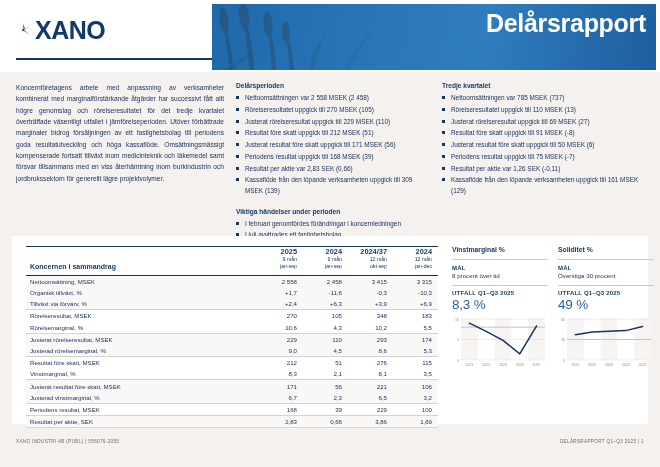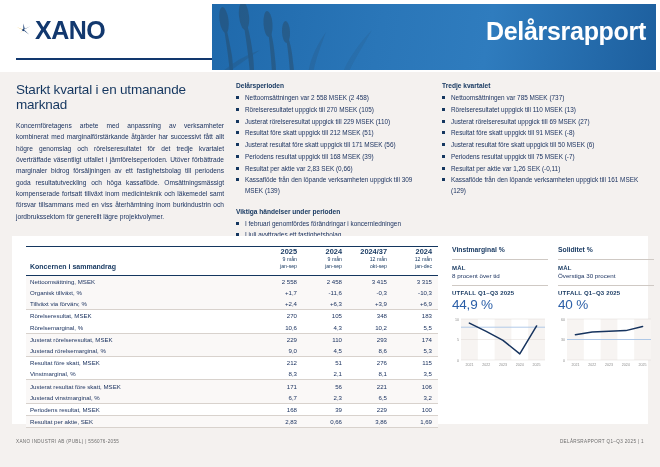--- a/index.html
+++ b/index.html
@@ -14,21 +14,21 @@
 
   
   .header{position:relative;height:72px;width:660px;background:#ffffff;}
   .logo-wrap{position:absolute;left:16px;top:18px;display:flex;align-items:center;gap:4px;}
   .logo-star{position:relative;width:15px;height:15px;flex:0 0 auto;}
   .logo-text{font-size:25px;font-weight:bold;letter-spacing:-0.5px;color:#12386e;line-height:1;}
   .logo-rule{position:absolute;left:16px;top:58px;width:196px;height:2px;background:#12386e;}
   .banner{position:absolute;left:212px;top:4px;width:444px;height:66px;overflow:hidden;
           background:linear-gradient(100deg,#1f69ab 0%,#2a76b8 38%,#2f7cbe 62%,#1d5f9e 100%);}
   .banner .reed{position:absolute;bottom:-4px;opacity:.55;}
-  .banner-title{position:absolute;right:10px;top:14px;text-align:right;color:#ffffff;}
+  .banner-title{position:absolute;right:10px;top:6px;text-align:right;color:#ffffff;}
   .banner-title .t1{font-size:25px;font-weight:bold;line-height:1.05;letter-spacing:-0.3px;}
   .banner-title .t2{font-size:12px;line-height:1.2;margin-top:1px;}
   .banner-title .t2 .yr{font-size:17px;font-weight:normal;}
 
   
   .top{position:absolute;left:0;top:74px;width:660px;height:158px;}
   .col-intro{position:absolute;left:16px;top:8px;width:208px;}
   .col-intro h1{font-size:13.5px;font-weight:normal;margin:0 0 8px 0;color:#14365f;letter-spacing:-0.2px;}
   .col-intro p{font-size:6.6px;line-height:1.72;margin:0;color:#1d3461;text-align:justify;}
 
@@ -116,21 +116,20 @@
       </svg>
       <div class="banner-title">
         <div class="t1">Delårsrapport</div>
       </div>
     </div>
   </div>
 
   <div class="top">
 
     <div class="col-intro">
-      <h1>Starkt kvartal i en utmanande marknad</h1>
       <p>Koncernföretagens arbete med anpassning av verksamheter kombinerat med marginalförstärkande åtgärder har successivt fått allt högre genomslag och rörelseresultatet för det tredje kvartalet överträffade väsentligt utfallet i jämförelseperioden. Utöver förbättrade marginaler bidrog försäljningen av ett fastighetsbolag till periodens goda resultatutveckling och höga kassaflöde. Omsättningsmässigt kompenserade fortsatt tillväxt inom medicinteknik och läkemedel samt försvar tillsammans med en viss återhämtning inom burkindustrin och jordbrukssektorn för generellt lägre projektvolymer.</p>
     </div>
 
     <div class="col-mid">
       <div class="blk-title">Delårsperioden</div>
       <ul class="bul">
         <li>Nettoomsättningen var 2 558 MSEK (2 458)</li>
         <li>Rörelseresultatet uppgick till 270 MSEK (105)</li>
         <li>Justerat rörelseresultat uppgick till 229 MSEK (110)</li>
         <li>Resultat före skatt uppgick till 212 MSEK (51)</li>
@@ -309,21 +308,21 @@
       </table>
     </div>
 
     <div class="kpi k1">
       <h3>Vinstmarginal %</h3>
       <div class="sep"></div>
       <div class="lbl">MÅL</div>
       <div class="val-sm">8 procent över tid</div>
       <div class="sep"></div>
       <div class="lbl">UTFALL Q1–Q3 2025</div>
-      <div class="big">44,9 %</div>
+      <div class="big">8,3 %</div>
       <div class="chart">
         <svg id="chart0" width="96" height="58" viewBox="0 0 96 58">
             <rect x="9.00" y="3" width="16.80" height="41.00" fill="#f7f4f2"></rect>
             <rect x="42.60" y="3" width="16.80" height="41.00" fill="#f7f4f2"></rect>
             <rect x="76.20" y="3" width="16.80" height="41.00" fill="#f7f4f2"></rect>
             <line x1="9" y1="44.00" x2="93" y2="44.00" stroke="#ded8d4" stroke-width="0.5"></line>
             <text x="7" y="45.80" text-anchor="end" font-size="3.6" fill="#8d8d8d" font-family="&quot;Liberation Sans&quot;, sans-serif">0</text>
             <line x1="9" y1="23.50" x2="93" y2="23.50" stroke="#ded8d4" stroke-width="0.5"></line>
             <text x="7" y="25.30" text-anchor="end" font-size="3.6" fill="#8d8d8d" font-family="&quot;Liberation Sans&quot;, sans-serif">5</text>
             <line x1="9" y1="3.00" x2="93" y2="3.00" stroke="#ded8d4" stroke-width="0.5"></line>
@@ -339,21 +338,21 @@
       </div>
     </div>
 
     <div class="kpi k2">
       <h3>Soliditet %</h3>
       <div class="sep"></div>
       <div class="lbl">MÅL</div>
       <div class="val-sm">Överstiga 30 procent</div>
       <div class="sep"></div>
       <div class="lbl">UTFALL Q1–Q3 2025</div>
-      <div class="big">40 %</div>
+      <div class="big">49 %</div>
       <div class="chart">
         <svg id="chart1" width="96" height="58" viewBox="0 0 96 58">
             <rect x="9.00" y="3" width="16.80" height="41.00" fill="#f7f4f2"></rect>
             <rect x="42.60" y="3" width="16.80" height="41.00" fill="#f7f4f2"></rect>
             <rect x="76.20" y="3" width="16.80" height="41.00" fill="#f7f4f2"></rect>
             <line x1="9" y1="44.00" x2="93" y2="44.00" stroke="#ded8d4" stroke-width="0.5"></line>
             <text x="7" y="45.80" text-anchor="end" font-size="3.6" fill="#8d8d8d" font-family="&quot;Liberation Sans&quot;, sans-serif">0</text>
             <line x1="9" y1="23.50" x2="93" y2="23.50" stroke="#ded8d4" stroke-width="0.5"></line>
             <text x="7" y="25.30" text-anchor="end" font-size="3.6" fill="#8d8d8d" font-family="&quot;Liberation Sans&quot;, sans-serif">30</text>
             <line x1="9" y1="3.00" x2="93" y2="3.00" stroke="#ded8d4" stroke-width="0.5"></line>

